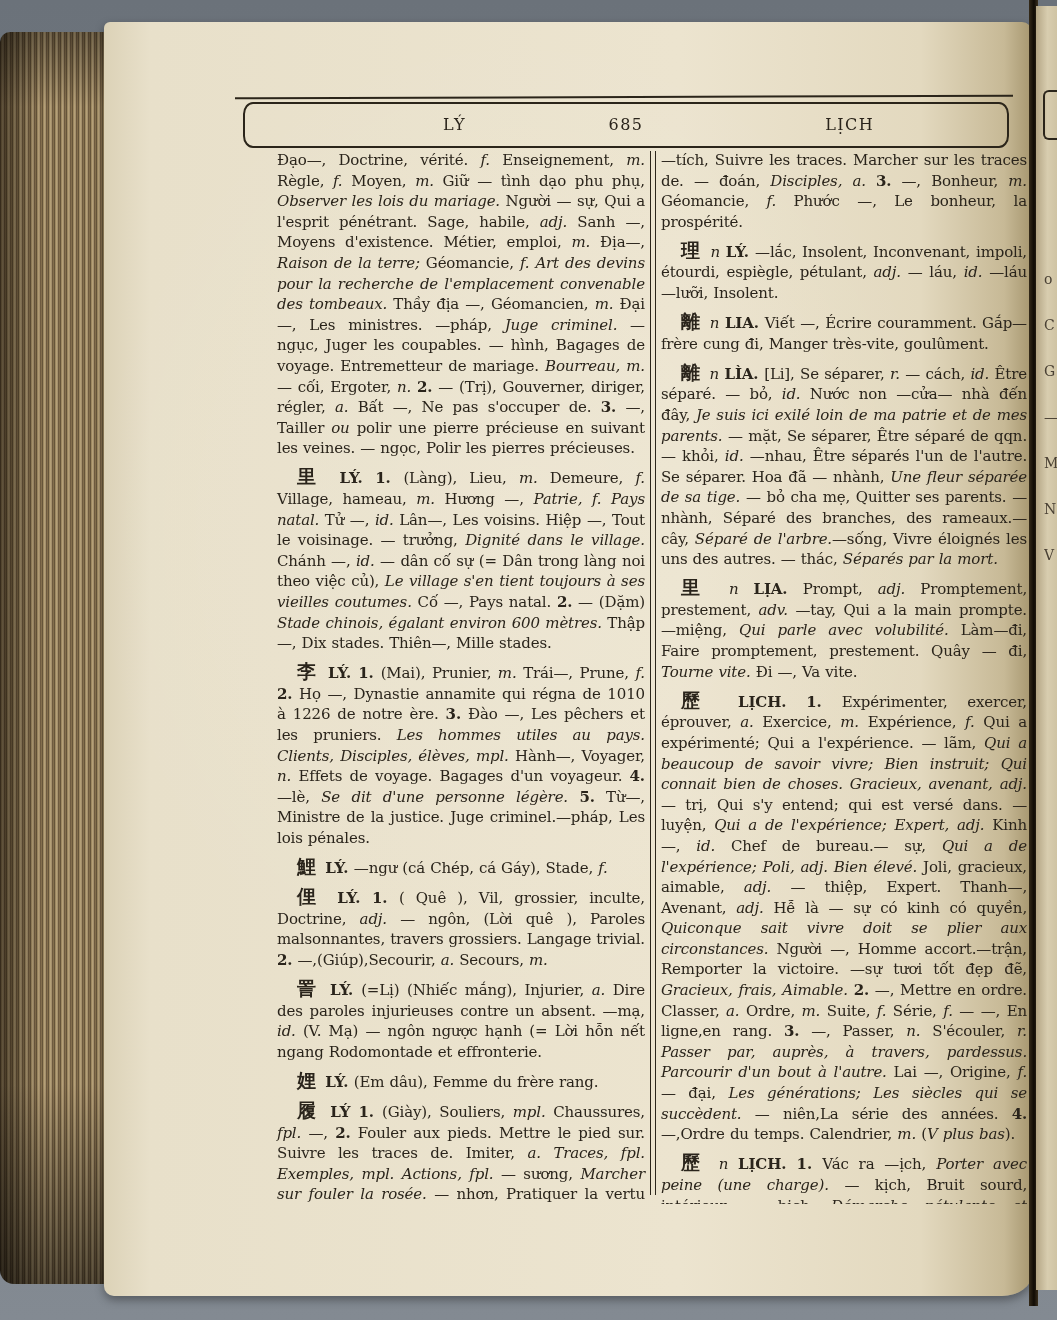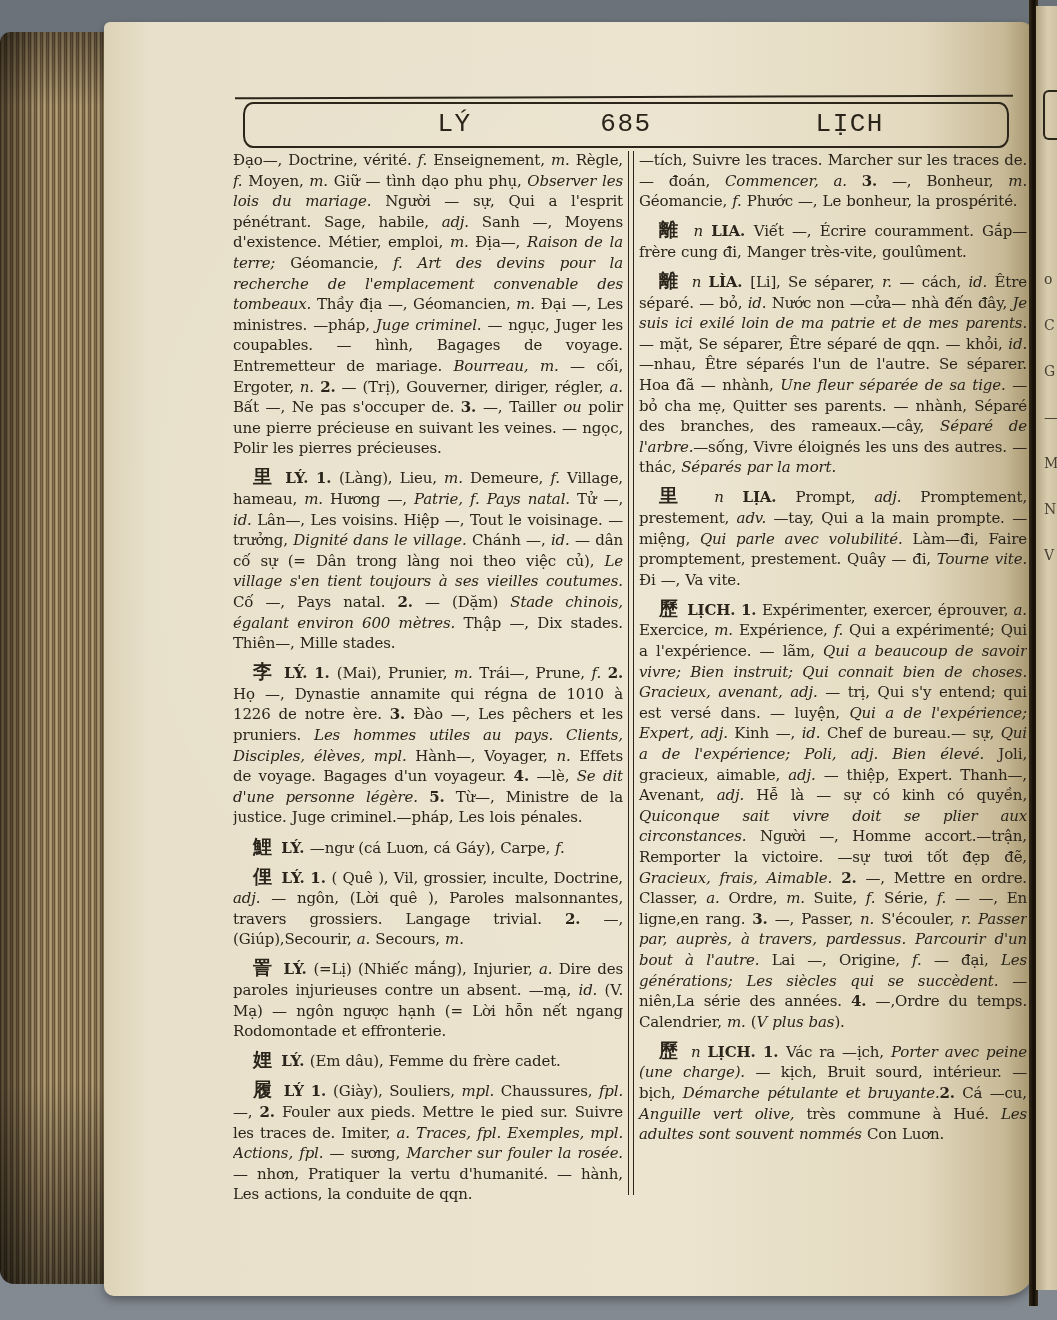--- a/index.html
+++ b/index.html
@@ -36,33 +36,33 @@
   .page-header-box{
     position:absolute;left:139px;top:80px;width:762px;height:42px;
     border:2.5px solid #2b251a;border-radius:10px/12px;
   }
   .page-header-box::before{
     content:"";position:absolute;left:-10px;right:-6px;top:-8px;height:0;
     border-top:2px solid #2b251a;transform:rotate(-.2deg);
   }
   .page-header-box span{
     position:absolute;top:50%;transform:translate(-50%,-54%);
-    font-size:26px;letter-spacing:1.5px;font-family:Liberation Mono, monospace;
+    font-size:16px;letter-spacing:1.5px;
   }
   .hl{left:27.5%;} .hc{left:50%;letter-spacing:.5px;} .hr{left:77%;margin-left:18px;}
   
   .text-columns{
     position:absolute;left:129px;top:128px;width:794px;height:1054px;
     display:flex;overflow:hidden;
   }
   .col{
     text-align:justify;font-size:15px;line-height:20.6px;
     letter-spacing:-0.15px;word-spacing:.5px;
   }
-  .col-left{width:390px;}
+  .col-left{width:390px;margin-left:44px;}
   .col-right{width:388px;}
   .column-divider{
     width:4px;margin:1px 5px 0 5px;height:1044px;flex:none;
     border-left:1.6px solid #2b251a;border-right:1.6px solid #2b251a;
   }
   p.entry{margin:0 0 7.5px 0;}
   p.entry.indent{text-indent:20px;}
   .b{font-weight:bold;}
   .i{font-style:italic;}
   .c{font-size:19px;font-weight:bold;letter-spacing:1px;}
@@ -96,29 +96,30 @@
       <span class="hl">LÝ</span>
       <span class="hc">685</span>
       <span class="hr">LỊCH</span>
     </div>
 
     <div class="text-columns">
       <div class="col col-left">
           <p class="entry"><span>Đạo—, Doctrine, vérité. </span><span class="i">f.</span><span> Enseignement, </span><span class="i">m.</span><span> Règle, </span><span class="i">f.</span><span> Moyen, </span><span class="i">m.</span><span> Giữ — tình dạo phu phụ, </span><span class="i">Observer les lois du mariage.</span><span> Người — sự, Qui a l'esprit pénétrant. Sage, habile, </span><span class="i">adj.</span><span> Sanh —, Moyens d'existence. Métier, emploi, </span><span class="i">m.</span><span> Địa—, </span><span class="i">Raison de la terre;</span><span> Géomancie, </span><span class="i">f.</span><span> </span><span class="i">Art des devins pour la recherche de l'emplacement convenable des tombeaux.</span><span> Thầy địa —, Géomancien, </span><span class="i">m.</span><span> Đại —, Les ministres. —pháp, </span><span class="i">Juge criminel.</span><span> — ngục, Juger les coupables. — hình, Bagages de voyage. Entremetteur de mariage. </span><span class="i">Bourreau, m.</span><span> — cối, Ergoter, </span><span class="i">n.</span><span> </span><span class="b">2.</span><span> — (Trị), Gouverner, diriger, régler, </span><span class="i">a.</span><span> Bất —, Ne pas s'occuper de. </span><span class="b">3.</span><span> —, Tailler </span><span class="i">ou</span><span> polir une pierre précieuse en suivant les veines. — ngọc, Polir les pierres précieuses.</span></p>
           <p class="entry indent"><span class="c">里 </span><span class="b">LÝ. 1. </span><span>(Làng), Lieu, </span><span class="i">m.</span><span> Demeure, </span><span class="i">f.</span><span> Village, hameau, </span><span class="i">m.</span><span> Hương —, </span><span class="i">Patrie, f. Pays natal.</span><span> Tử —, </span><span class="i">id.</span><span> Lân—, Les voisins. Hiệp —, Tout le voisinage. — trưởng, </span><span class="i">Dignité dans le village.</span><span> Chánh —, </span><span class="i">id.</span><span> — dân cố sự (= Dân trong làng noi theo việc củ), </span><span class="i">Le village s'en tient toujours à ses vieilles coutumes.</span><span> Cố —, Pays natal. </span><span class="b">2.</span><span> — (Dặm) </span><span class="i">Stade chinois, égalant environ 600 mètres.</span><span> Thập —, Dix stades. Thiên—, Mille stades.</span></p>
           <p class="entry indent"><span class="c">李 </span><span class="b">LÝ. 1. </span><span>(Mai), Prunier, </span><span class="i">m.</span><span> Trái—, Prune, </span><span class="i">f.</span><span> </span><span class="b">2.</span><span> Họ —, Dynastie annamite qui régna de 1010 à 1226 de notre ère. </span><span class="b">3.</span><span> Đào —, Les pêchers et les pruniers. </span><span class="i">Les hommes utiles au pays. Clients, Disciples, élèves, mpl.</span><span> Hành—, Voyager, </span><span class="i">n.</span><span> Effets de voyage. Bagages d'un voyageur. </span><span class="b">4.</span><span> —lè, </span><span class="i">Se dit d'une personne légère.</span><span> </span><span class="b">5.</span><span> Từ—, Ministre de la justice. Juge criminel.—pháp, Les lois pénales.</span></p>
-          <p class="entry indent"><span class="c">鯉 </span><span class="b">LÝ. </span><span>—ngư (cá Luơn, cá Gáy), Carpe, </span><span class="i">f.</span></p>
+          <p class="entry indent"><span class="c">鯉 </span><span class="b">LÝ. </span><span>—ngư (cá Chép, cá Gáy), Stade, </span><span class="i">f.</span></p>
           <p class="entry indent"><span class="c">俚 </span><span class="b">LÝ. 1. </span><span>( Quê ), Vil, grossier, inculte, Doctrine, </span><span class="i">adj.</span><span> — ngôn, (Lời quê ), Paroles malsonnantes, travers grossiers. Langage trivial. </span><span class="b">2.</span><span> —,(Giúp),Secourir, </span><span class="i">a.</span><span> Secours, </span><span class="i">m.</span></p>
           <p class="entry indent"><span class="c">詈 </span><span class="b">LÝ. </span><span>(=Lị) (Nhiếc mắng), Injurier, </span><span class="i">a.</span><span> Dire des paroles injurieuses contre un absent. —mạ, </span><span class="i">id.</span><span> (V. Mạ) — ngôn ngược hạnh (= Lời hỗn nết ngang    Rodomontade et effronterie.</span></p>
-          <p class="entry indent"><span class="c">娌 </span><span class="b">LÝ. </span><span>(Em dâu), Femme du frère cadet.</span></p>
+          <p class="entry indent"><span class="c">娌 </span><span class="b">LÝ. </span><span>(Em dâu), Femme du frère rang.</span></p>
           <p class="entry indent"><span class="c">履 </span><span class="b">LÝ 1. </span><span>(Giày), Souliers, </span><span class="i">mpl.</span><span> Chaussures, </span><span class="i">fpl.</span><span> —, </span><span class="b">2.</span><span> Fouler aux pieds. Mettre le pied sur. Suivre les traces de. Imiter, </span><span class="i">a.</span><span> </span><span class="i">Traces, fpl. Exemples, mpl. Actions, fpl.</span><span> — sương, </span><span class="i">Marcher sur fouler la rosée.</span><span> — nhơn, Pratiquer la vertu d'humanité. — hành, Les actions, la conduite de qqn.</span></p>
         </div>
       <div class="column-divider"></div>
       <div class="col col-right">
-          <p class="entry"><span>—tích, Suivre les traces. Marcher sur les traces de. — đoán, </span><span class="i">Commencer, a.</span><span> </span><span class="b">3.</span><span> —, Bonheur, </span><span class="i">m.</span><span> Géomancie, </span><span class="i">f.</span><span> Phước —, Le bonheur, la prospérité.</span></p>
+          <p class="entry"><span>—tích, Suivre les traces. Marcher sur les traces de. — đoán, </span><span class="i">Disciples, a.</span><span> </span><span class="b">3.</span><span> —, Bonheur, </span><span class="i">m.</span><span> Géomancie, </span><span class="i">f.</span><span> Phước —, Le bonheur, la prospérité.</span></p>
+          <p class="entry indent"><span class="c">理 </span><span class="i">n </span><span class="b">LÝ. </span><span>—lắc, Insolent, Inconvenant, impoli, étourdi, espiègle, pétulant, </span><span class="i">adj.</span><span> — láu, </span><span class="i">id.</span><span> —láu —lưỡi, Insolent.</span></p>
           <p class="entry indent"><span class="c">離 </span><span class="i">n </span><span class="b">LIA. </span><span>Viết —, Écrire couramment. Gắp— frère cung đi, Manger très-vite, goulûment.</span></p>
           <p class="entry indent"><span class="c">離 </span><span class="i">n </span><span class="b">LÌA. </span><span>[Li], Se séparer, </span><span class="i">r.</span><span> — cách, </span><span class="i">id.</span><span> Être séparé. — bỏ, </span><span class="i">id.</span><span> Nước non —cửa— nhà đến đây, </span><span class="i">Je suis ici exilé loin de ma patrie et de mes parents.</span><span> — mặt, Se séparer, Être séparé de qqn. — khỏi, </span><span class="i">id.</span><span> —nhau, Être séparés l'un de l'autre. Se séparer. Hoa đã — nhành, </span><span class="i">Une fleur séparée de sa tige.</span><span> — bỏ cha mẹ, Quitter ses parents. — nhành, Séparé des branches, des rameaux.—cây, </span><span class="i">Séparé de l'arbre.</span><span>—sống, Vivre éloignés les uns des autres. — thác, </span><span class="i">Séparés par la mort.</span></p>
           <p class="entry indent"><span class="c">里 </span><span class="i">n </span><span class="b">LỊA. </span><span>Prompt, </span><span class="i">adj.</span><span> Promptement, prestement, </span><span class="i">adv.</span><span> —tay, Qui a la main prompte. —miệng, </span><span class="i">Qui parle avec volubilité.</span><span> Làm—đi, Faire promptement, prestement. Quây — đi, </span><span class="i">Tourne vite.</span><span> Đi —, Va vite.</span></p>
           <p class="entry indent"><span class="c">歷 </span><span class="b">LỊCH. 1. </span><span>Expérimenter, exercer, éprouver, </span><span class="i">a.</span><span> Exercice, </span><span class="i">m.</span><span> Expérience, </span><span class="i">f.</span><span> Qui a expérimenté; Qui a l'expérience. — lãm, </span><span class="i">Qui a beaucoup de savoir vivre; Bien instruit; Qui connait bien de choses. Gracieux, avenant, adj.</span><span> — trị, Qui s'y entend; qui est versé dans. — luyện, </span><span class="i">Qui a de l'expérience; Expert, adj.</span><span> Kinh —, </span><span class="i">id.</span><span> Chef de bureau.— sự, </span><span class="i">Qui a de l'expérience; Poli, adj. Bien élevé.</span><span> Joli, gracieux, aimable, </span><span class="i">adj.</span><span> — thiệp, Expert. Thanh—, Avenant, </span><span class="i">adj.</span><span> Hễ là — sự có kinh có quyền, </span><span class="i">Quiconque sait vivre doit se plier aux circonstances.</span><span> Người —, Homme accort.—trận, Remporter la victoire. —sự tươi tốt đẹp đẽ, </span><span class="i">Gracieux, frais, Aimable.</span><span> </span><span class="b">2.</span><span> —, Mettre en ordre. Classer, </span><span class="i">a.</span><span> Ordre, </span><span class="i">m.</span><span> Suite, </span><span class="i">f.</span><span> Série, </span><span class="i">f.</span><span> — —, En ligne,en rang. </span><span class="b">3.</span><span> —, Passer, </span><span class="i">n.</span><span> S'écouler, </span><span class="i">r.</span><span> </span><span class="i">Passer par, auprès, à travers, pardessus. Parcourir d'un bout à l'autre.</span><span> Lai —, Origine, </span><span class="i">f.</span><span> — đại, </span><span class="i">Les générations; Les siècles qui se succèdent.</span><span> — niên,La série des années. </span><span class="b">4.</span><span> —,Ordre du temps. Calendrier, </span><span class="i">m.</span><span> (</span><span class="i">V plus bas</span><span>).</span></p>
           <p class="entry indent"><span class="c">歷 </span><span class="i">n </span><span class="b">LỊCH. 1. </span><span>Vác ra —ịch, </span><span class="i">Porter avec peine (une charge).</span><span> — kịch, Bruit sourd, intérieur. — bịch, </span><span class="i">Démarche pétulante et bruyante.</span><span></span><span class="b">2.</span><span> Cá —cu, </span><span class="i">Anguille vert olive,</span><span> très commune à Hué. </span><span class="i">Les adultes sont souvent nommés</span><span> Con Luơn.</span></p>
         </div>
     </div>
   </div>
 
   <div class="page-gap"></div>

